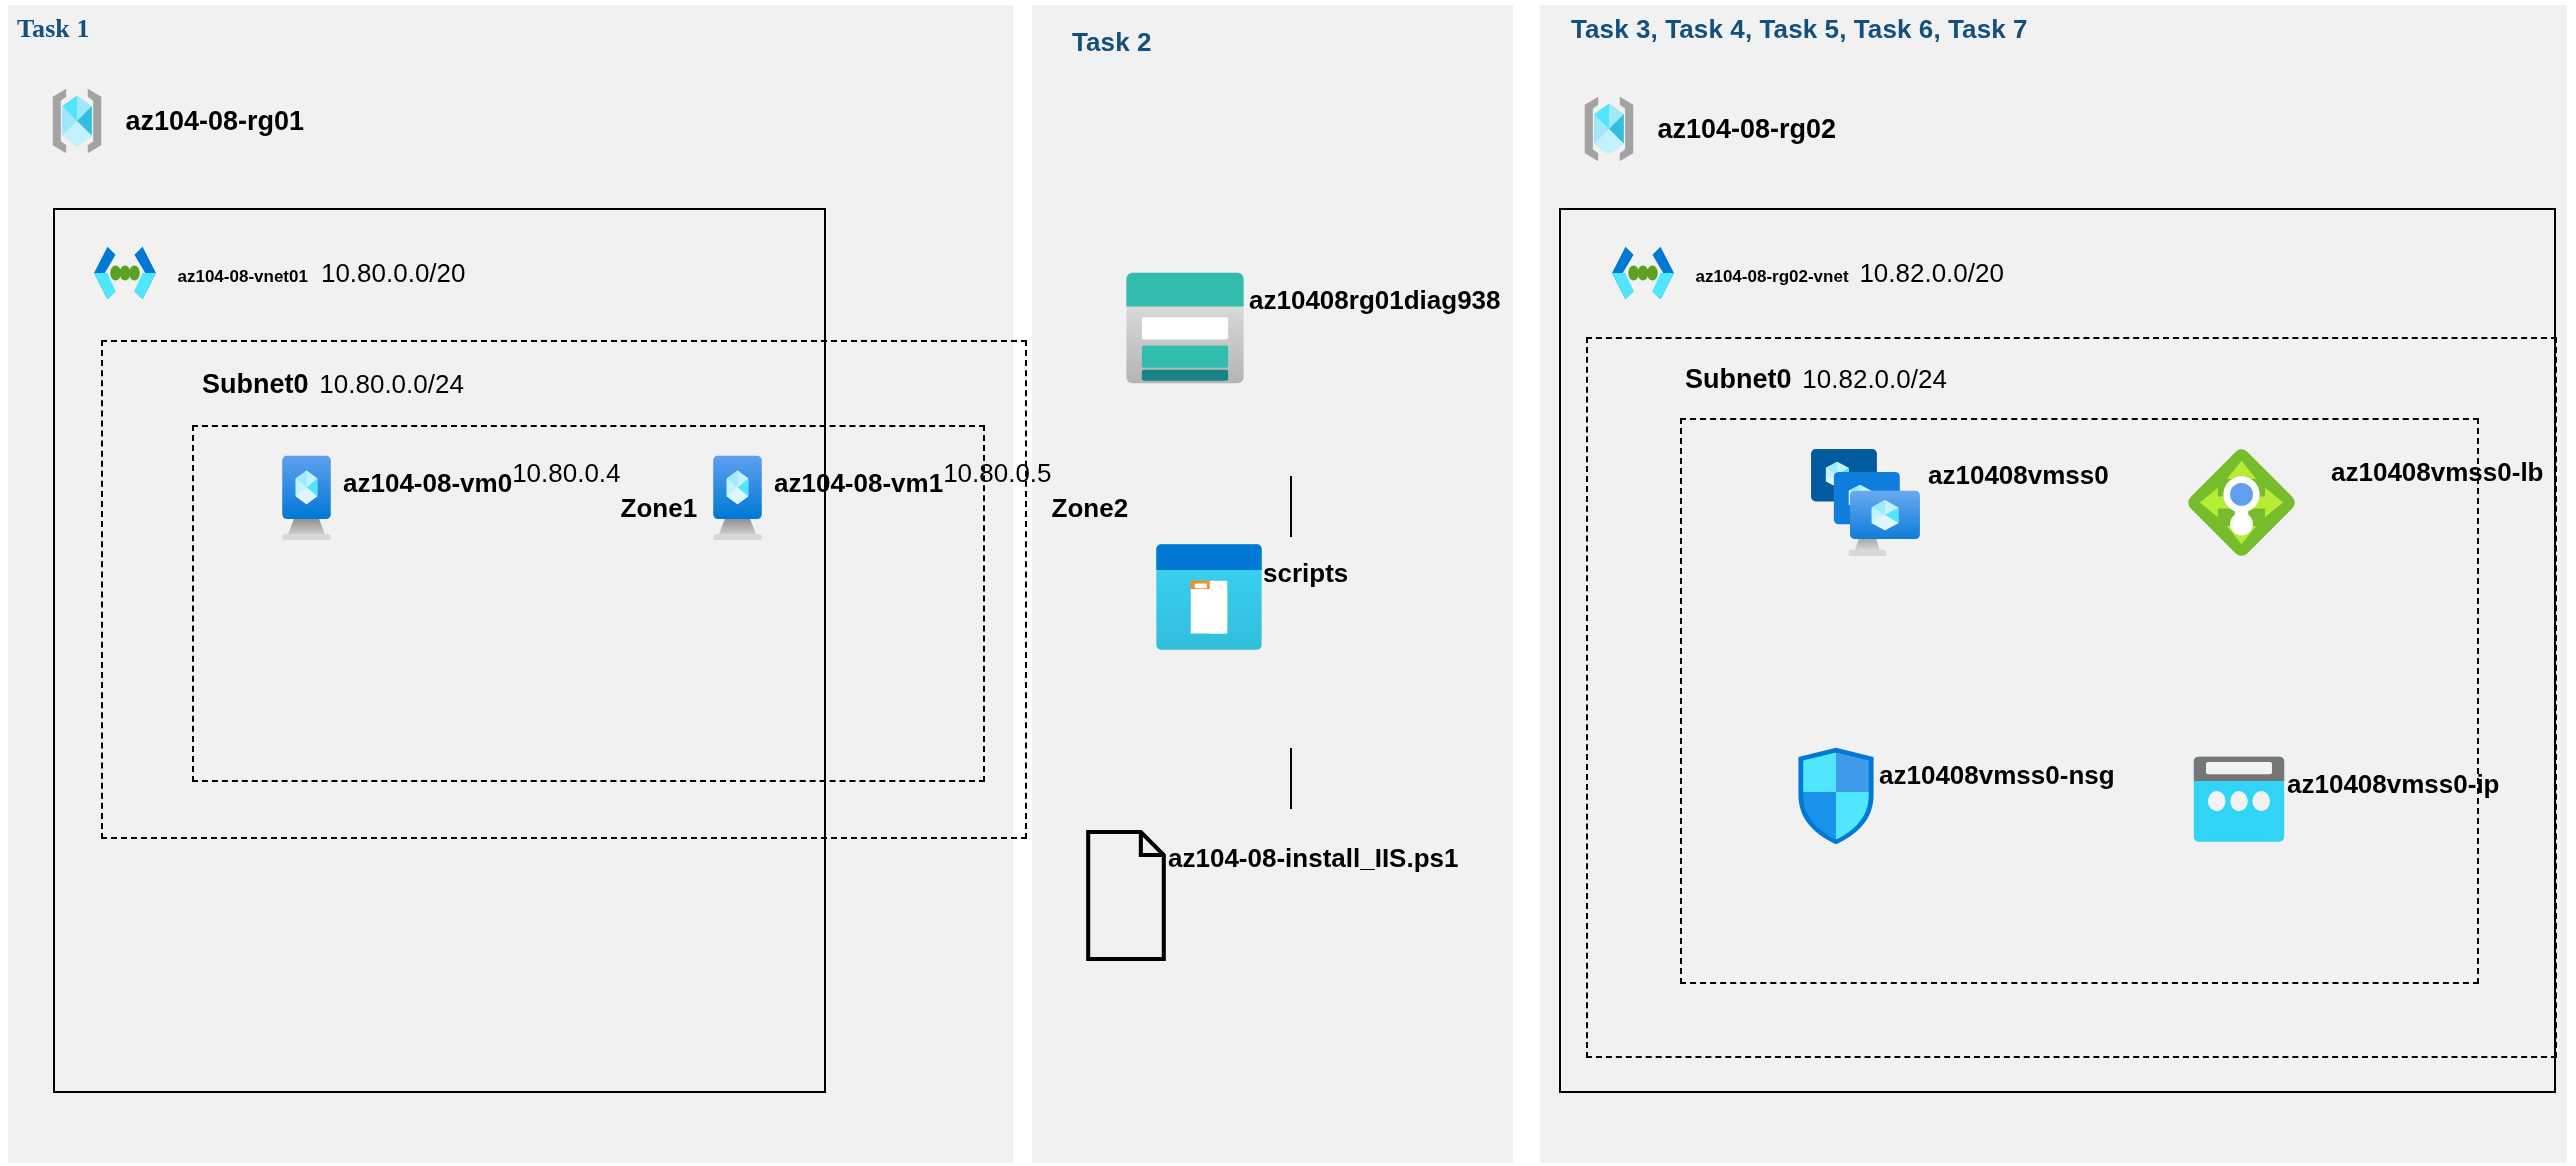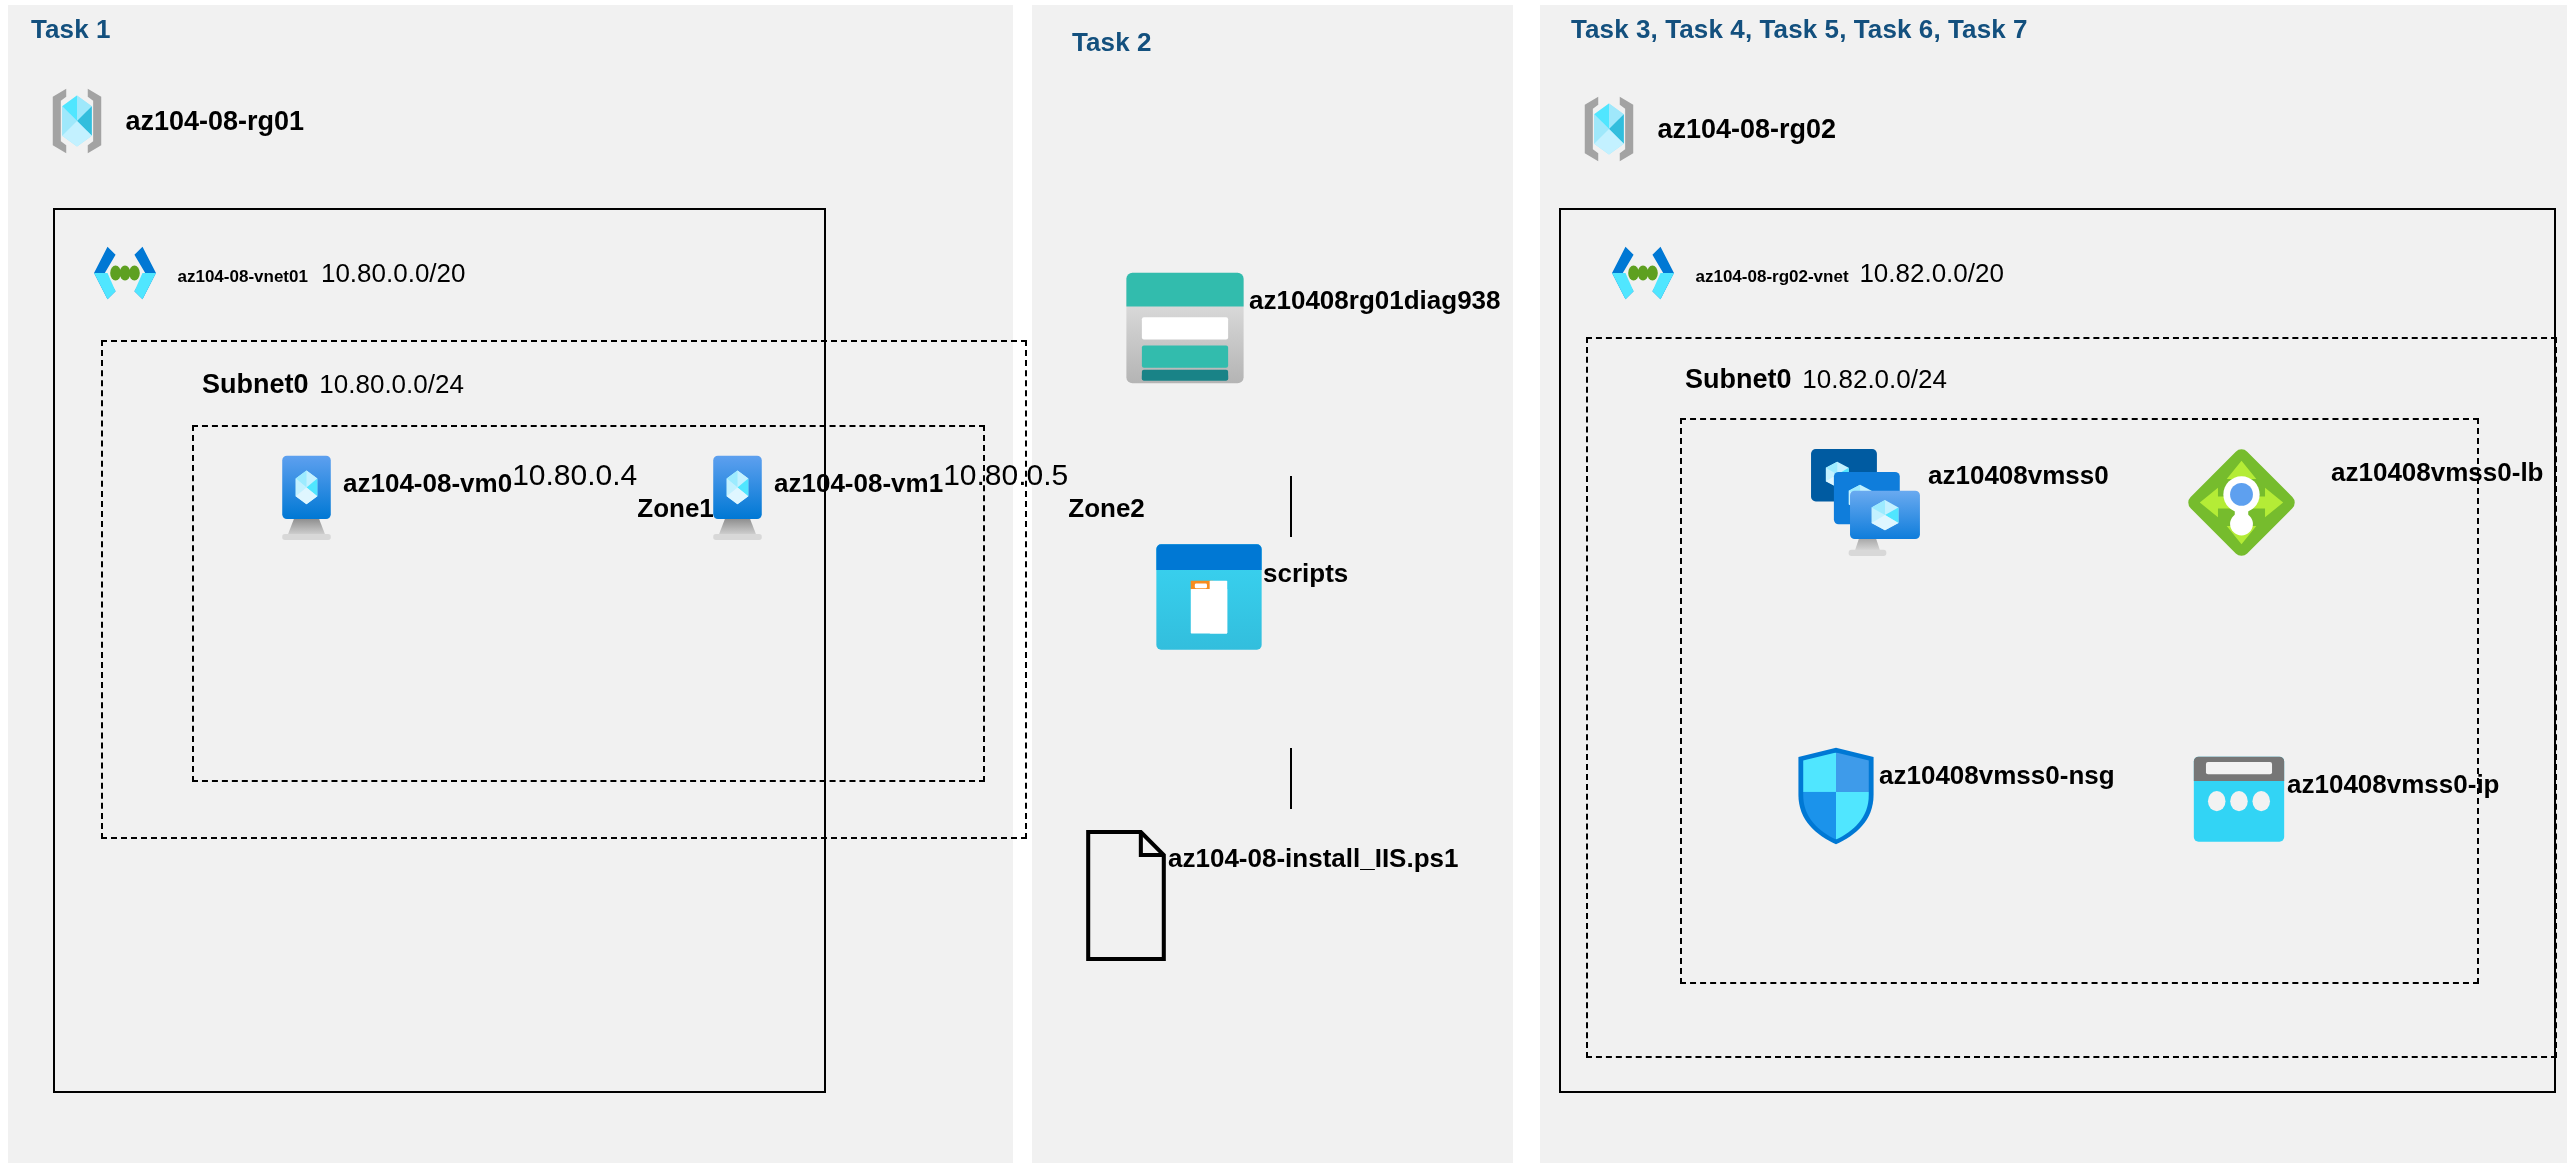--- a/index.html
+++ b/index.html
@@ -18,37 +18,37 @@
   .vnet-row{position:absolute;display:flex;align-items:center;gap:17.5px;}
   .vnet-name{font-size:17px;font-weight:bold;color:#000;white-space:nowrap;}
   .vnet-cidr{font-size:26px;font-weight:normal;color:#000;white-space:nowrap;}
 
   .subnet-row{position:absolute;white-space:nowrap;}
   .subnet-name{font-size:27px;font-weight:bold;color:#000;}
   .subnet-cidr{font-size:26px;font-weight:normal;color:#000;}
 
   .node{position:absolute;display:flex;flex-direction:row;align-items:flex-start;}
   .node-label{font-size:26px;font-weight:bold;color:#000;white-space:nowrap;text-align:center;margin-top:15px;}
-  .node-sub{font-size:30px;font-weight:normal;color:#000;white-space:nowrap;text-align:center;margin-top:5.4px;}
+  .node-sub{font-size:26px;font-weight:normal;color:#000;white-space:nowrap;text-align:center;margin-top:5.4px;}
   .node-zone{font-size:26px;font-weight:bold;color:#000;white-space:nowrap;text-align:center;margin-top:40px;}
 
   .connector{position:absolute;background:#000;width:2px;}
 
   svg{display:block;overflow:visible;}
 </style>
 </head>
 <body>
 
 <div id="root">
 
   <div class="panel" style="left:8px;top:5.4px;width:1005px;height:1158px;"></div>
   <div class="panel" style="left:1032px;top:5.4px;width:481px;height:1158px;"></div>
   <div class="panel" style="left:1540px;top:5.4px;width:1027px;height:1158px;"></div>
 
-  <div class="task-label" style="left:31px;top:13.5px;">Task 1</div>
+  <div class="task-label" style="left:17px;top:13.5px;font-family:Liberation Serif, serif;">Task 1</div>
   <div class="task-label" style="left:1072px;top:27px;">Task 2</div>
   <div class="task-label" style="left:1571px;top:13.5px;">Task 3, Task 4, Task 5, Task 6, Task 7</div>
 
   <div class="rg-row" style="left:46px;top:86px;">
     <span>
       <svg width="62" height="70" viewBox="0 0 92 104">
         <path d="M30 4 L10 16 L10 88 L30 100 L30 88 L22 82 L22 22 L30 16 Z" fill="#a3a3a3"></path>
         <path d="M62 4 L82 16 L82 88 L62 100 L62 88 L70 82 L70 22 L62 16 Z" fill="#a3a3a3"></path>
         <path d="M46 14 L68 30 L68 74 L46 90 L24 74 L24 30 Z" fill="#9fe8fb"></path>
         <path d="M46 14 L68 30 L46 52 Z" fill="#9fe8fb"></path>

